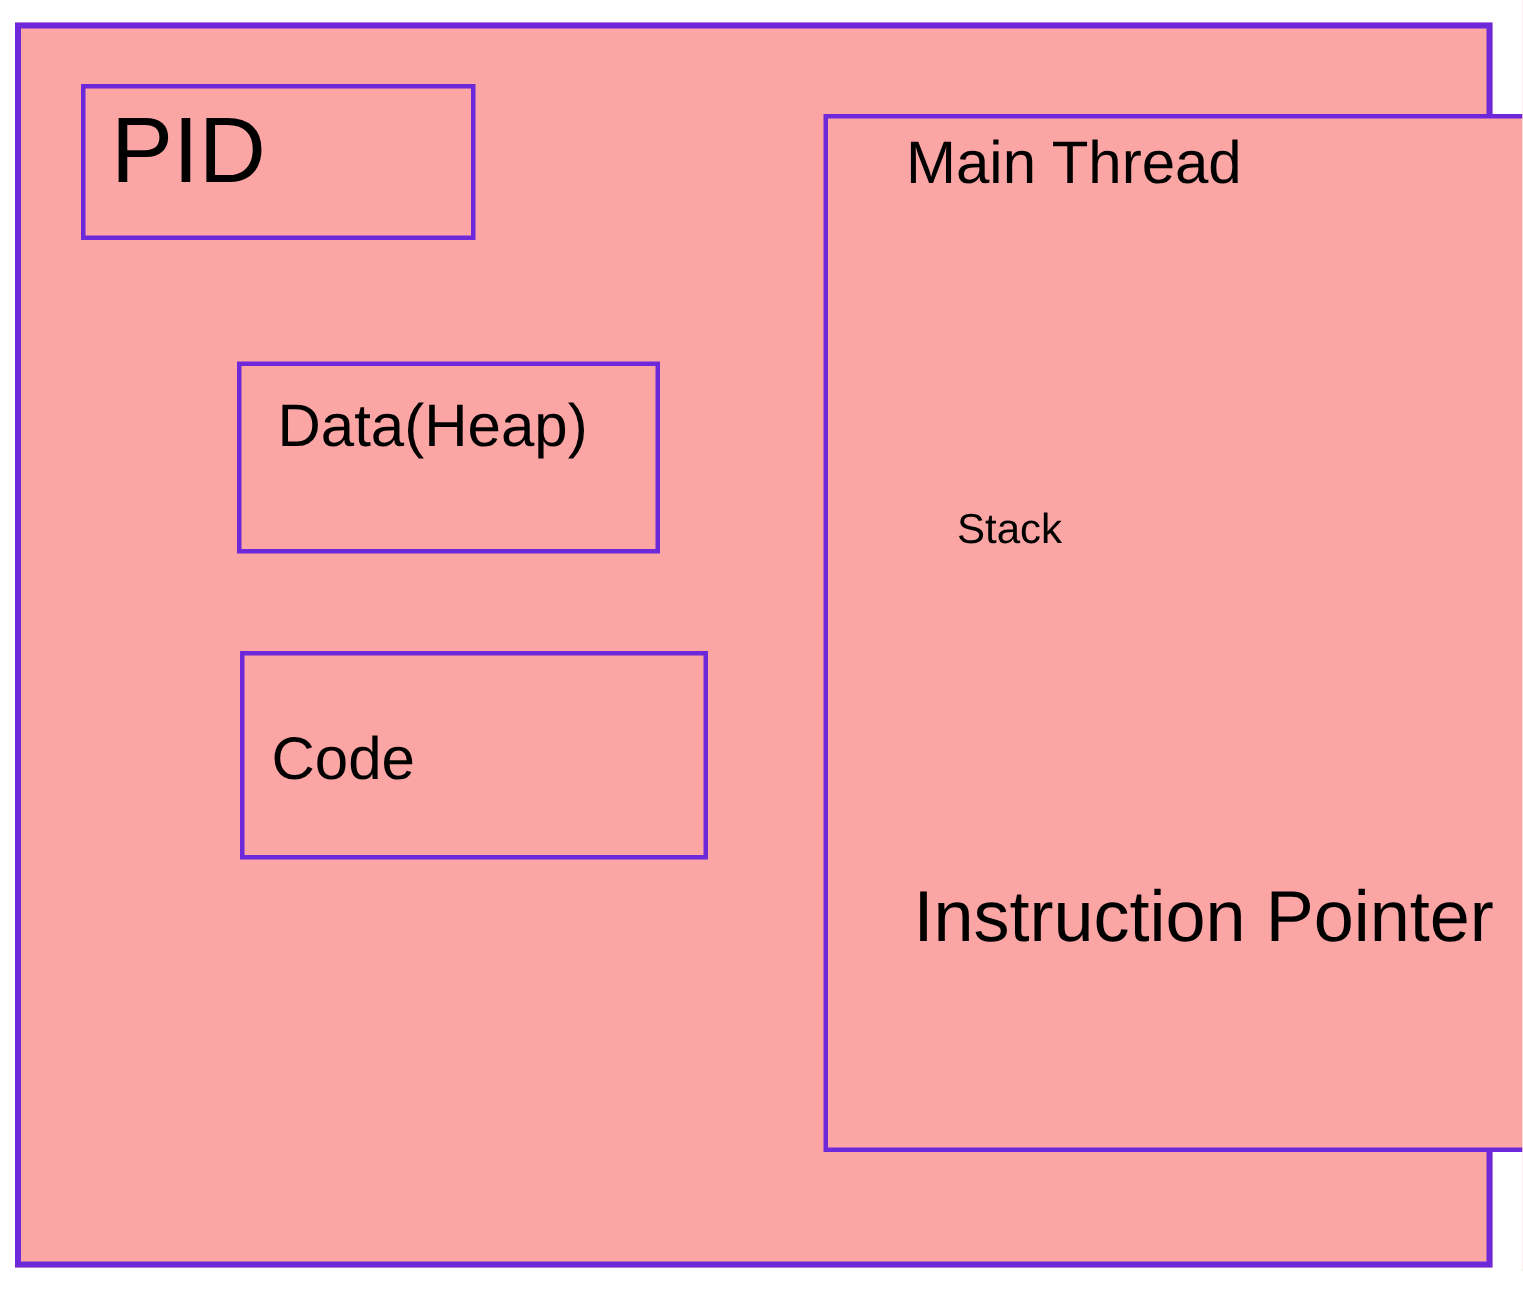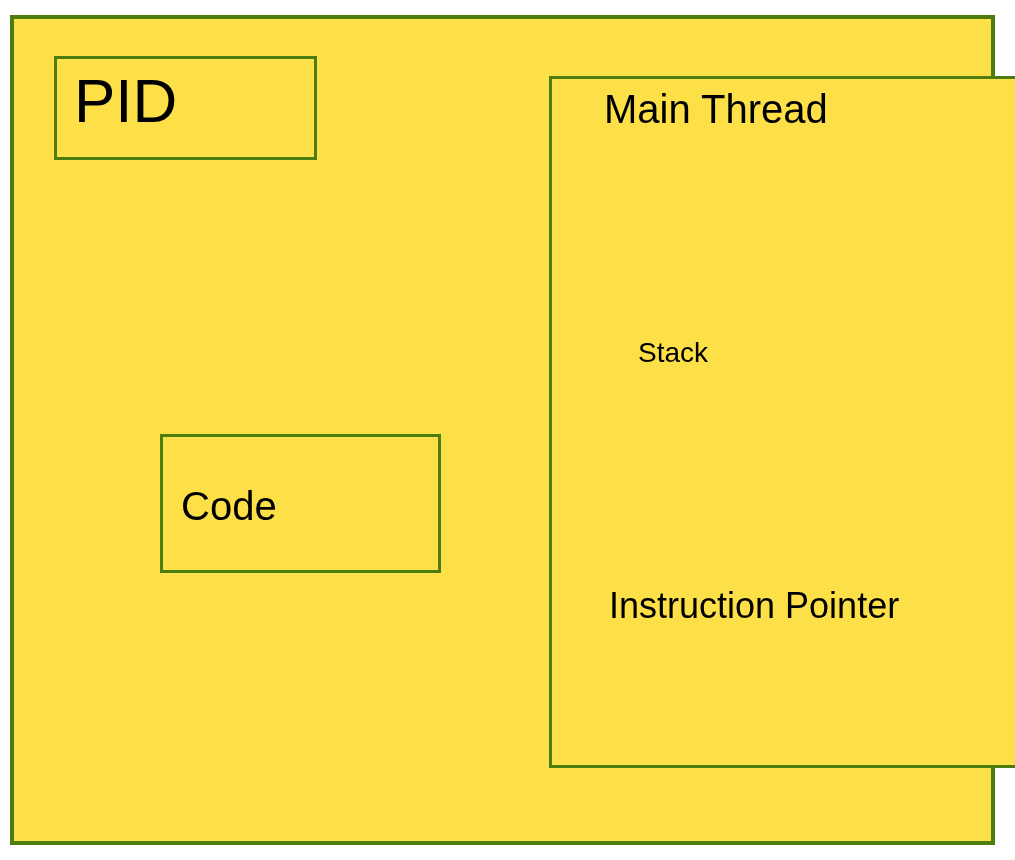--- a/index.html
+++ b/index.html
@@ -14,22 +14,22 @@
     width: 1015px;
     height: 860px;
     background: #ffffff;
     font-family: "Liberation Sans", sans-serif;
     color: #000000;
     overflow: hidden;
   }
 
   .box {
     position: absolute;
-    background: #fde047;
-    border: 3px solid #4d7c0f;
+    background: #fca5a5;
+    border: 3px solid #6d28d9;
   }
 
   .label {
     position: absolute;
     white-space: nowrap;
     line-height: 1;
     color: #000000;
     font-weight: 400;
   }
 
@@ -65,21 +65,21 @@
   .data-heap-label {
     left: 24px;
     top: 20px;
     font-size: 40px;
   }
 
   
   .code-box {
     left: 146px;
     top: 415px;
-    width: 281px;
+    width: 312px;
     height: 139px;
   }
   .code-label {
     left: 18px;
     top: 49px;
     font-size: 40px;
   }
 
   
   .main-thread-box {
@@ -94,34 +94,37 @@
     font-size: 40px;
   }
   .stack-label {
     left: 86px;
     top: 260px;
     font-size: 28px;
   }
   .instruction-pointer-label {
     left: 57px;
     top: 509px;
-    font-size: 36px;
+    font-size: 48px;
   }
 </style>
 </head>
 <body>
 
 <div class="canvas">
 
   <div class="box process-box">
 
     <div class="box pid-box">
       <span class="label pid-label">PID</span>
     </div>
 
+    <div class="box data-heap-box">
+      <span class="label data-heap-label">Data(Heap)</span>
+    </div>
 
     <div class="box code-box">
       <span class="label code-label">Code</span>
     </div>
 
     <div class="box main-thread-box">
       <span class="label main-thread-label">Main Thread</span>
       <span class="label stack-label">Stack</span>
       <span class="label instruction-pointer-label">Instruction Pointer</span>
     </div>

